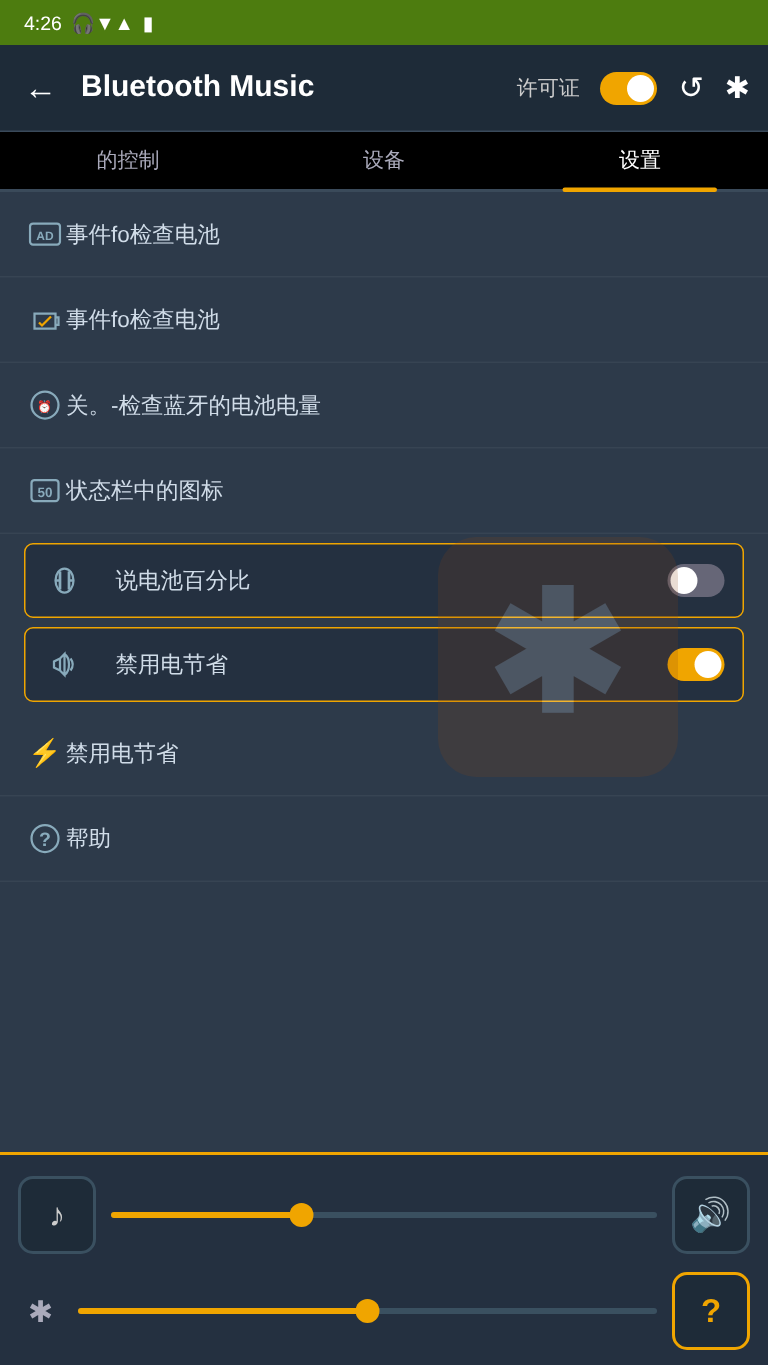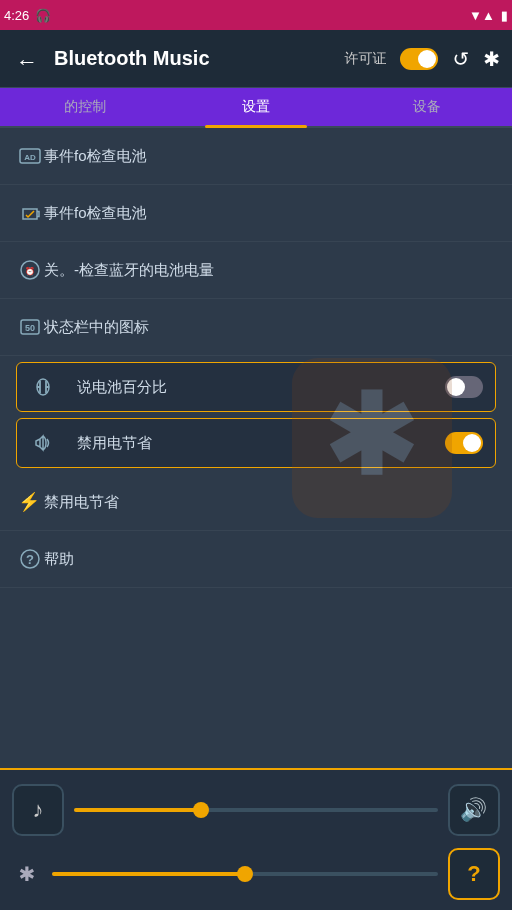--- a/index.html
+++ b/index.html
@@ -8,26 +8,26 @@
       height: 910px;
       background: #2d3a4a;
       font-family: 'Arial', sans-serif;
       color: #e0e8f0;
       overflow: hidden;
       position: relative;
     }
 
     
     .status-bar {
-      background: #be185d;
+      background: #4d7c0f;
       height: 30px;
       display: flex;
       align-items: center;
-      justify-content: space-between;
-      padding: 0 4px;
+      justify-content: flex-start;
+      padding: 0 16px;
       font-size: 13px;
       color: #fff;
     }
     .status-left { display: flex; align-items: center; gap: 6px; }
     .status-right { display: flex; align-items: center; gap: 6px; }
 
     
     .header {
       background: #1e2b38;
       height: 58px;
@@ -73,21 +73,21 @@
     .icon-btn {
       color: #fff;
       font-size: 20px;
       cursor: pointer;
       display: flex;
       align-items: center;
     }
 
     
     .tabs {
-      background: #6d28d9;
+      background: #000000;
       display: flex;
       border-bottom: 2px solid #3a4a5a;
     }
     .tab {
       flex: 1;
       text-align: center;
       padding: 10px 0;
       font-size: 14px;
       color: #aab;
       cursor: pointer;
@@ -291,25 +291,25 @@
     </div>
     <span class="icon-btn">↺</span>
     <span class="icon-btn">✱</span>
   </div>
 </div>
 
 <div class="tabs">
   <div class="tab">
     <span>的控制</span>
   </div>
+  <div class="tab">
+    <span>设备</span>
+  </div>
   <div class="tab active">
     <span>设置</span>
-  </div>
-  <div class="tab">
-    <span>设备</span>
   </div>
 </div>
 
 <div class="settings-list">
 
   <div class="settings-item">
     <div class="item-icon">
       <svg width="22" height="22" viewBox="0 0 22 22">
         <rect x="1" y="4" width="20" height="14" rx="2" fill="none" stroke="#8ab" stroke-width="1.5"></rect>
         <text x="11" y="15" text-anchor="middle" font-size="8" fill="#8ab" font-weight="bold">AD</text>

